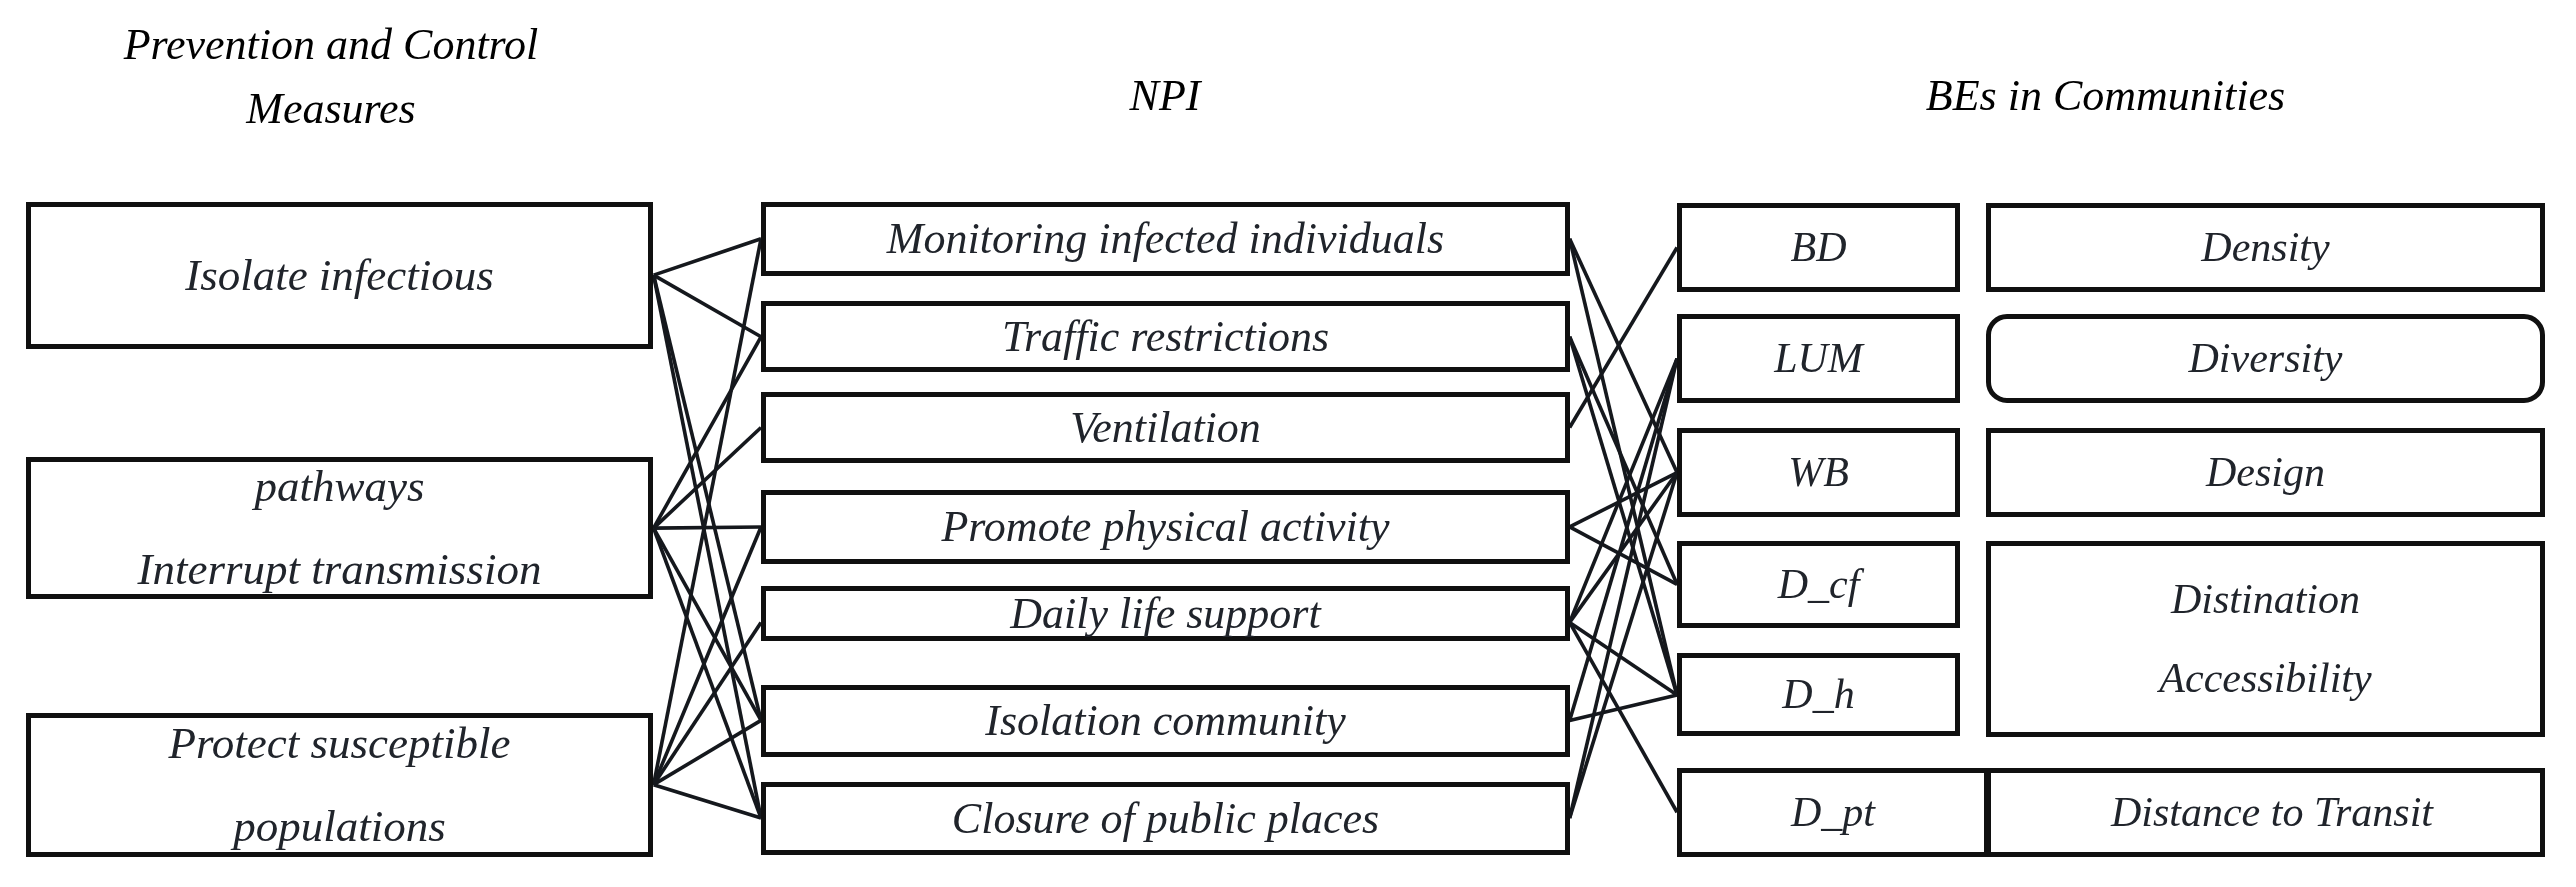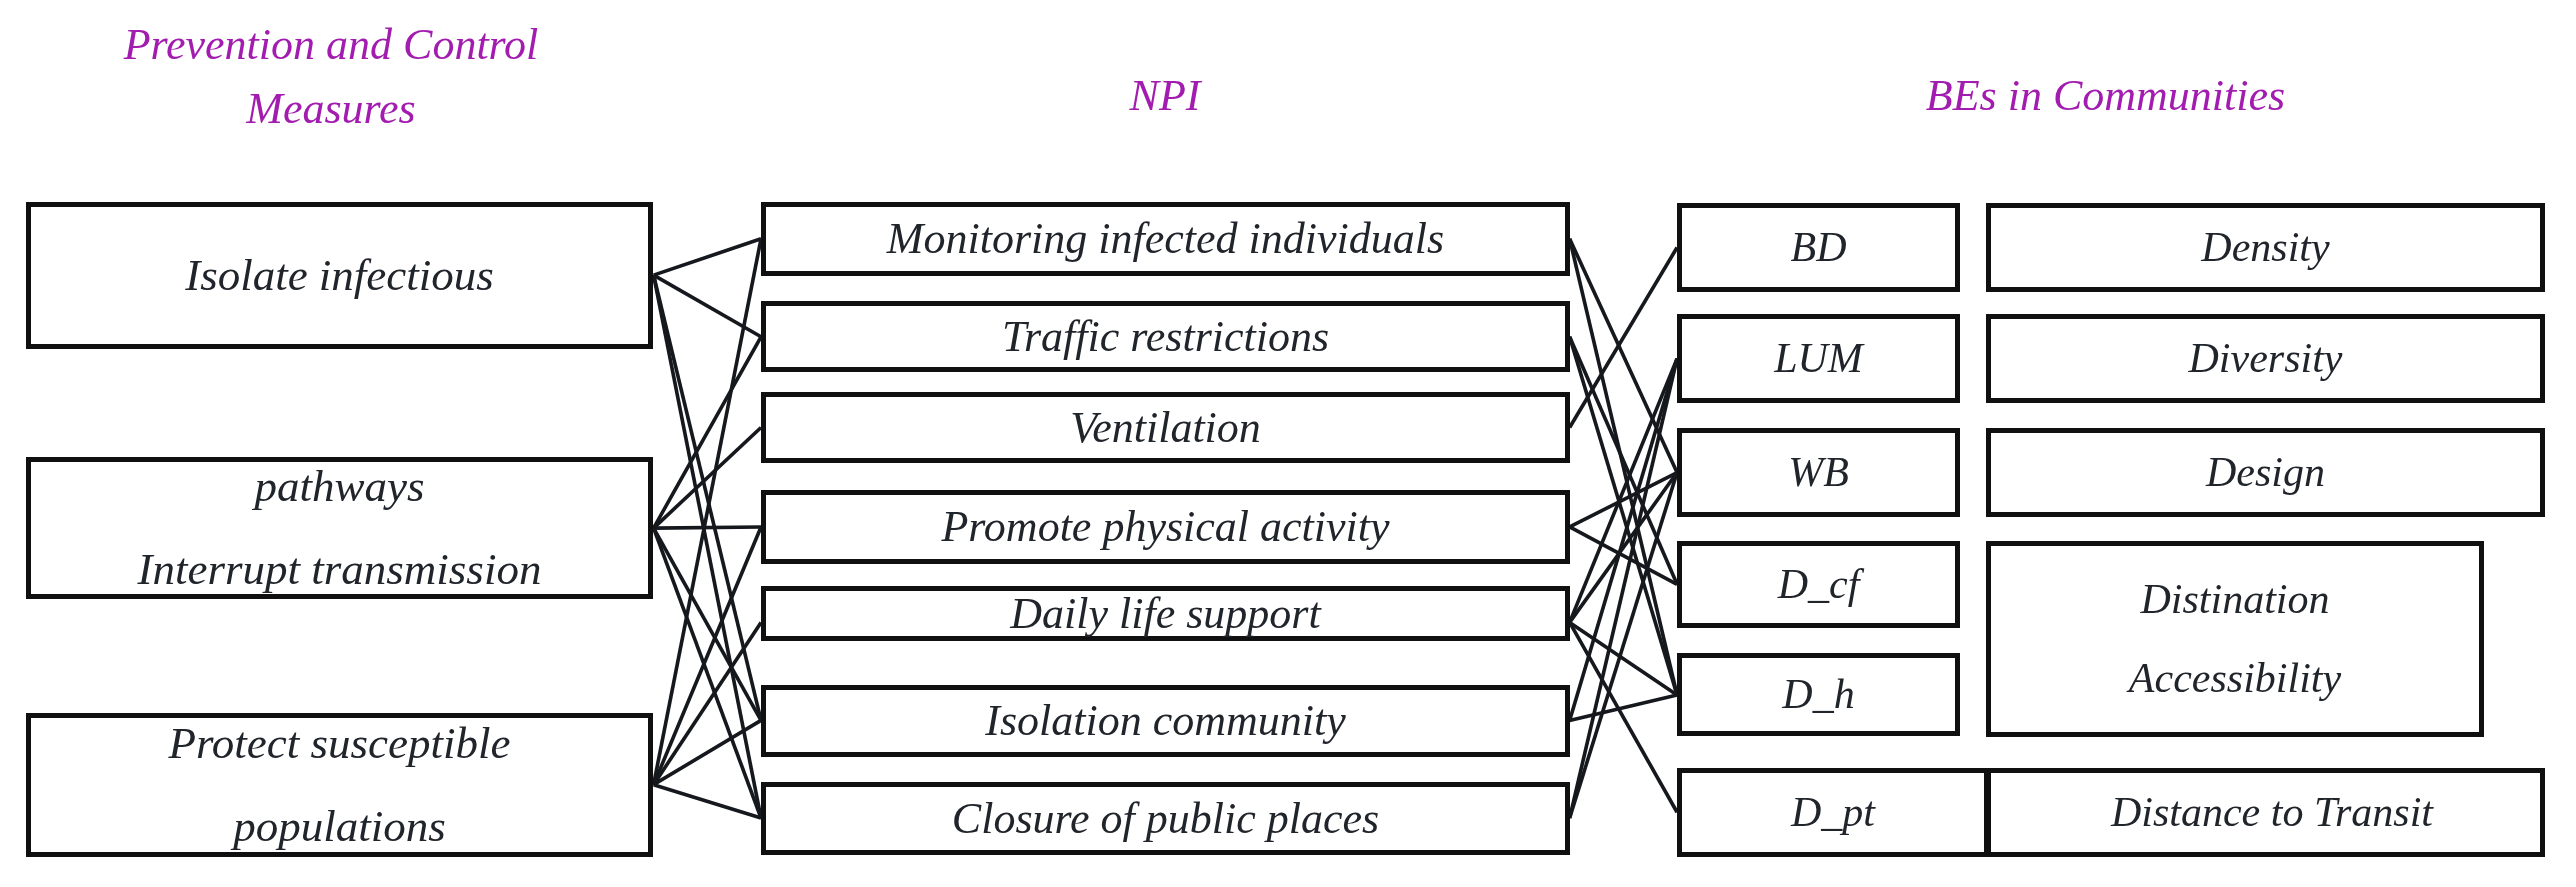--- a/index.html
+++ b/index.html
@@ -15,21 +15,21 @@
   .lines-layer{
     position:absolute;left:0;top:0;width:2576px;height:887px;
   }
   .hdr{
     position:absolute;
     font-style:italic;
     font-size:44px;
     line-height:1.45;
     text-align:center;
     white-space:pre-line;
-    color:#a21caf;
+    color:#000000;
   }
   .hdr-left{left:44px;top:13px;width:574px;}
   .hdr-mid{left:947px;top:64px;width:436px;}
   .hdr-right{left:1815px;top:64px;width:581px;}
   .box{
     position:absolute;
     box-sizing:border-box;
     border:5.1px solid #101010;
     background:#ffffff;
     display:flex;
@@ -135,27 +135,27 @@
       </div>
       <div class="box code-box" style="left: 1677px; top: 653px; width: 283px; height: 83px; border-color: rgb(16, 16, 16);">
         <div class="ln">D_h</div>
       </div>
       <div class="box code-box" style="left: 1677px; top: 768px; width: 312px; height: 89px; border-color: rgb(16, 16, 16);">
         <div class="ln">D_pt</div>
       </div>
       <div class="box label-box" style="left: 1986px; top: 203px; width: 559px; height: 89px; border-color: rgb(16, 16, 16);">
         <div class="ln">Density</div>
       </div>
-      <div class="box label-box" style="left: 1986px; top: 314px; width: 559px; height: 89px; border-color: rgb(16, 16, 16);">
+      <div class="box label-box" style="left: 1986px; top: 314px; width: 559px; height: 89px; border-color: rgb(16, 16, 16); border-radius: 21px;">
         <div class="ln">Diversity</div>
       </div>
       <div class="box label-box" style="left: 1986px; top: 428px; width: 559px; height: 89px; border-color: rgb(16, 16, 16);">
         <div class="ln">Design</div>
       </div>
-      <div class="box label-box" style="left: 1986px; top: 541px; width: 498px; height: 196px; border-color: rgb(16, 16, 16);">
+      <div class="box label-box" style="left: 1986px; top: 541px; width: 559px; height: 196px; border-color: rgb(16, 16, 16);">
         <div class="ln">Distination</div>
         <div class="ln">Accessibility</div>
       </div>
       <div class="box label-box" style="left: 1986px; top: 768px; width: 559px; height: 89px; border-color: rgb(16, 16, 16); padding-left: 13px;">
         <div class="ln">Distance to Transit</div>
       </div>
     </div>
 </div>
 
 

